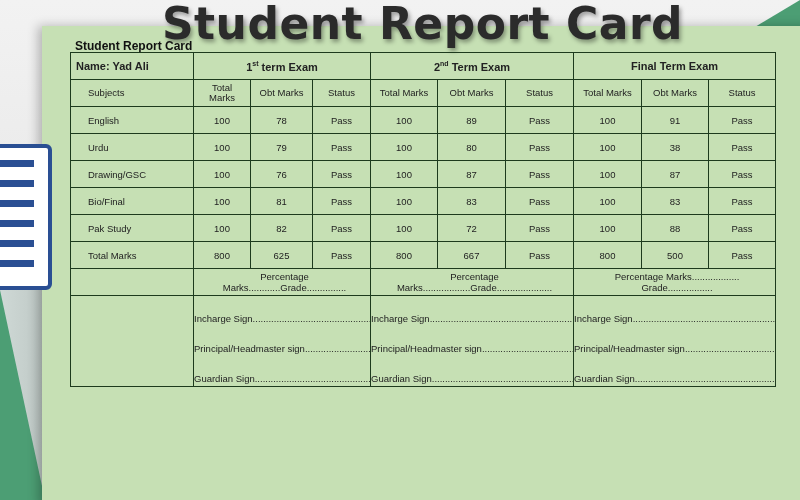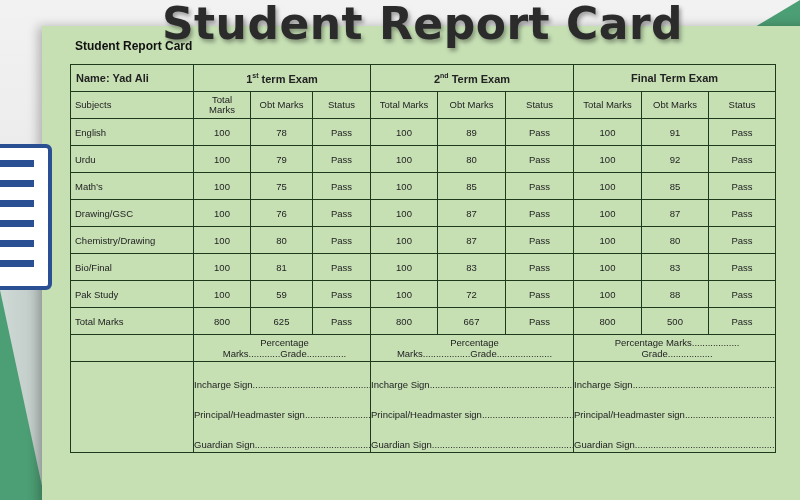--- a/index.html
+++ b/index.html
@@ -14,24 +14,24 @@
     background:linear-gradient(90deg,#cfd9d6,#bfc9c6);}
   .paper{position:absolute;left:42px;top:26px;width:770px;height:480px;background:#c6e0b4;
     box-shadow:-4px 0 10px rgba(0,0,0,.25);}
   .doc-icon{position:absolute;left:-10px;top:144px;width:62px;height:146px;background:#fff;
     border:4px solid #2a4f93;border-radius:6px;box-sizing:border-box;}
   .doc-icon .ln{position:absolute;left:0;width:40px;height:7px;background:#2a4f93;}
   .big-title{position:absolute;left:0;right:0;top:-2px;text-align:center;font-size:44px;font-weight:bold;
     color:#2b2b2b;font-family:"DejaVu Sans",sans-serif;letter-spacing:0.5px;
     text-shadow:2px 3px 4px rgba(0,0,0,.35);padding-left:45px;}
   .small-title{position:absolute;left:75px;top:39px;font-size:12px;font-weight:bold;color:#111;}
-  table.card{position:absolute;left:70px;top:64px;border-collapse:collapse;width:705px;
+  table.card{position:absolute;left:70px;top:52px;border-collapse:collapse;width:705px;
     font-size:9.5px;color:#222;table-layout:fixed;}
   table.card td{border:1.3px solid #1d3a1d;text-align:center;vertical-align:middle;padding:0;height:26px;}
-  table.card td.left{text-align:left;padding-left:4px;}
+  table.card td.left{text-align:left;padding-left:17px;}
   .hdr td{height:32px;font-weight:bold;font-size:11px;}
   .hdr td.name{text-align:left;padding-left:5px;}
   sup{font-size:7px;}
   .sub td{height:28px;line-height:1.1;}
   .pct td{height:26px;text-align:left;padding-left:5px !important;}
   .signs td{height:108px;vertical-align:top;text-align:left;padding-left:5px;}
   .signs .s{display:block;margin-top:17px;height:13px;white-space:nowrap;overflow:hidden;}
 </style>
 </head>
 <body>
@@ -102,75 +102,51 @@
       </tr>
       <tr>
         <td class="left">Urdu</td>
         <td>100</td>
         <td>79</td>
         <td>Pass</td>
         <td>100</td>
         <td>80</td>
         <td>Pass</td>
         <td>100</td>
-        <td>92</td>
-        <td>Pass</td>
-      </tr>
-      <tr>
-        <td class="left">Math’s</td>
-        <td>100</td>
-        <td>75</td>
-        <td>Pass</td>
-        <td>100</td>
-        <td>85</td>
-        <td>Pass</td>
-        <td>100</td>
-        <td>85</td>
+        <td>38</td>
         <td>Pass</td>
       </tr>
       <tr>
         <td class="left">Drawing/GSC</td>
         <td>100</td>
         <td>76</td>
         <td>Pass</td>
         <td>100</td>
         <td>87</td>
         <td>Pass</td>
         <td>100</td>
         <td>87</td>
-        <td>Pass</td>
-      </tr>
-      <tr>
-        <td class="left">Chemistry/Drawing</td>
-        <td>100</td>
-        <td>80</td>
-        <td>Pass</td>
-        <td>100</td>
-        <td>87</td>
-        <td>Pass</td>
-        <td>100</td>
-        <td>80</td>
         <td>Pass</td>
       </tr>
       <tr>
         <td class="left">Bio/Final</td>
         <td>100</td>
         <td>81</td>
         <td>Pass</td>
         <td>100</td>
         <td>83</td>
         <td>Pass</td>
         <td>100</td>
         <td>83</td>
         <td>Pass</td>
       </tr>
       <tr>
         <td class="left">Pak Study</td>
         <td>100</td>
-        <td>59</td>
+        <td>82</td>
         <td>Pass</td>
         <td>100</td>
         <td>72</td>
         <td>Pass</td>
         <td>100</td>
         <td>88</td>
         <td>Pass</td>
       </tr>
       <tr>
         <td class="left">Total Marks</td>

